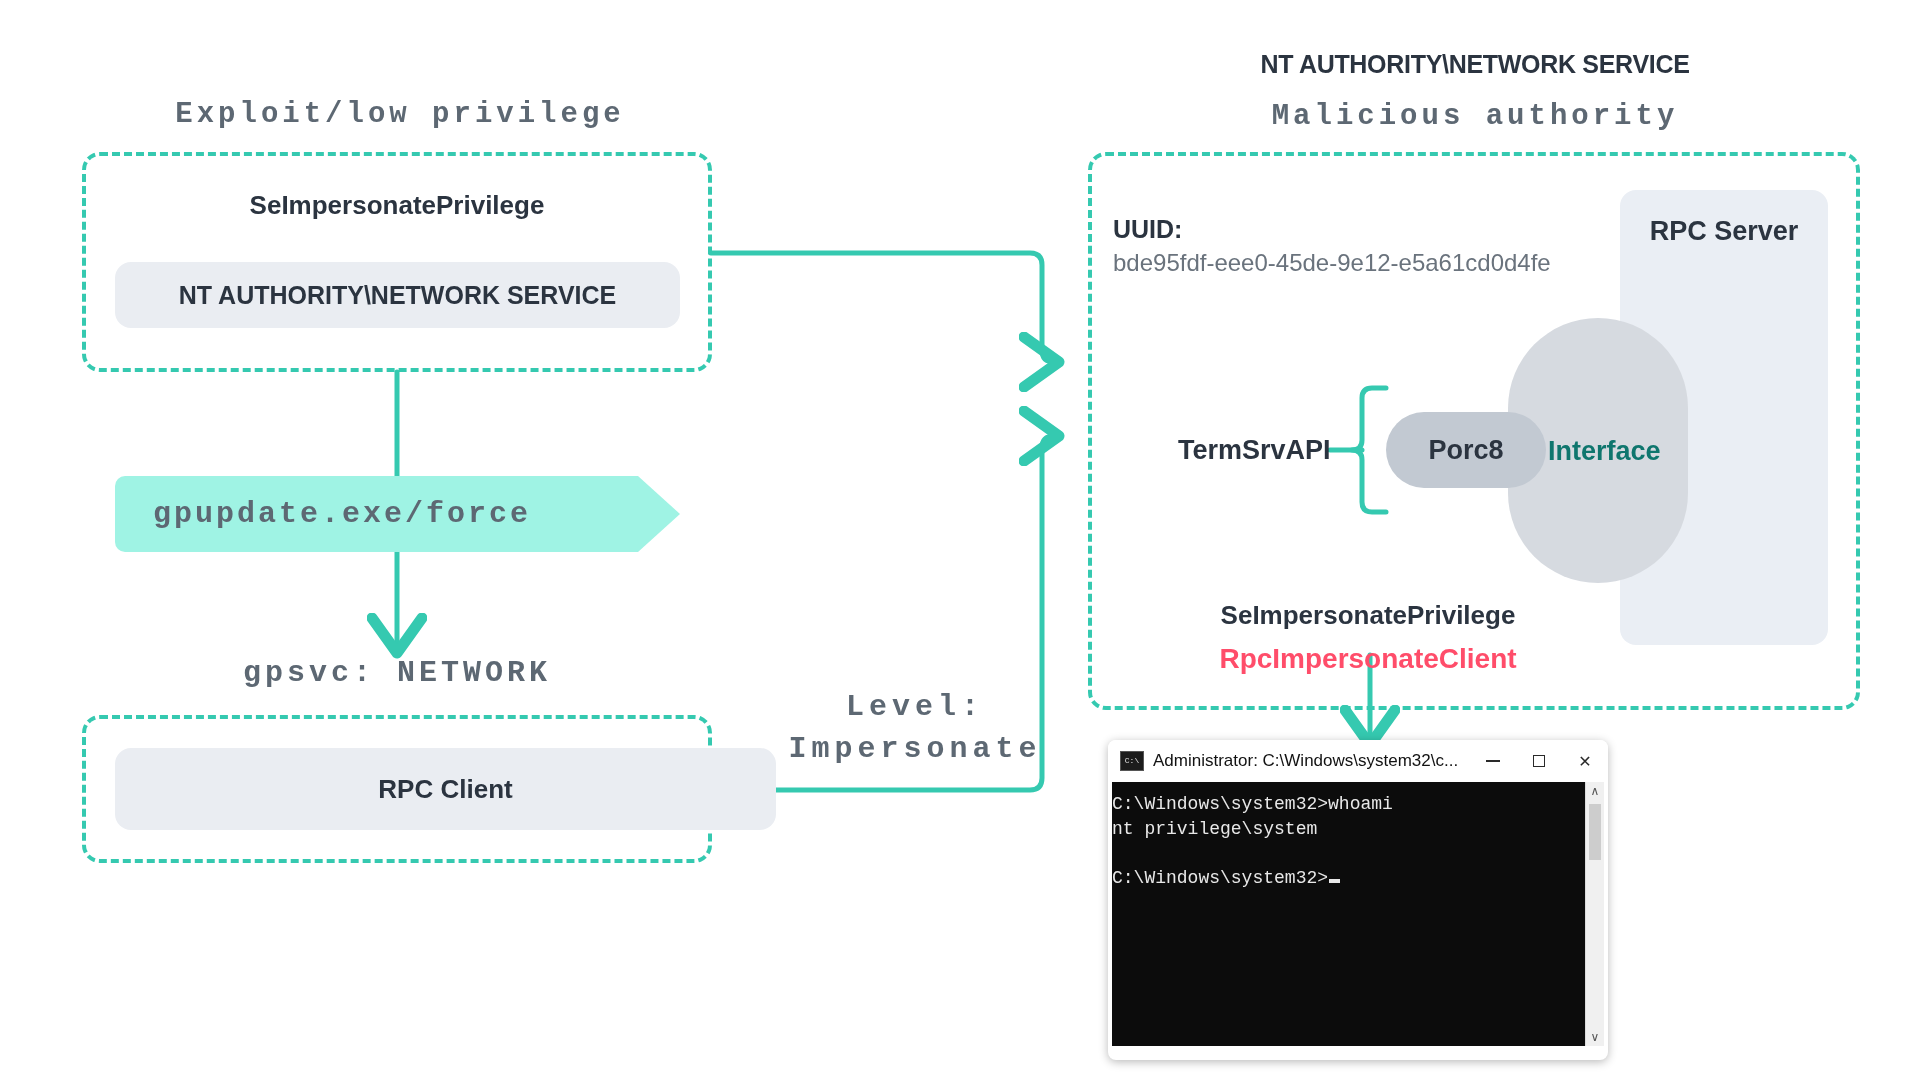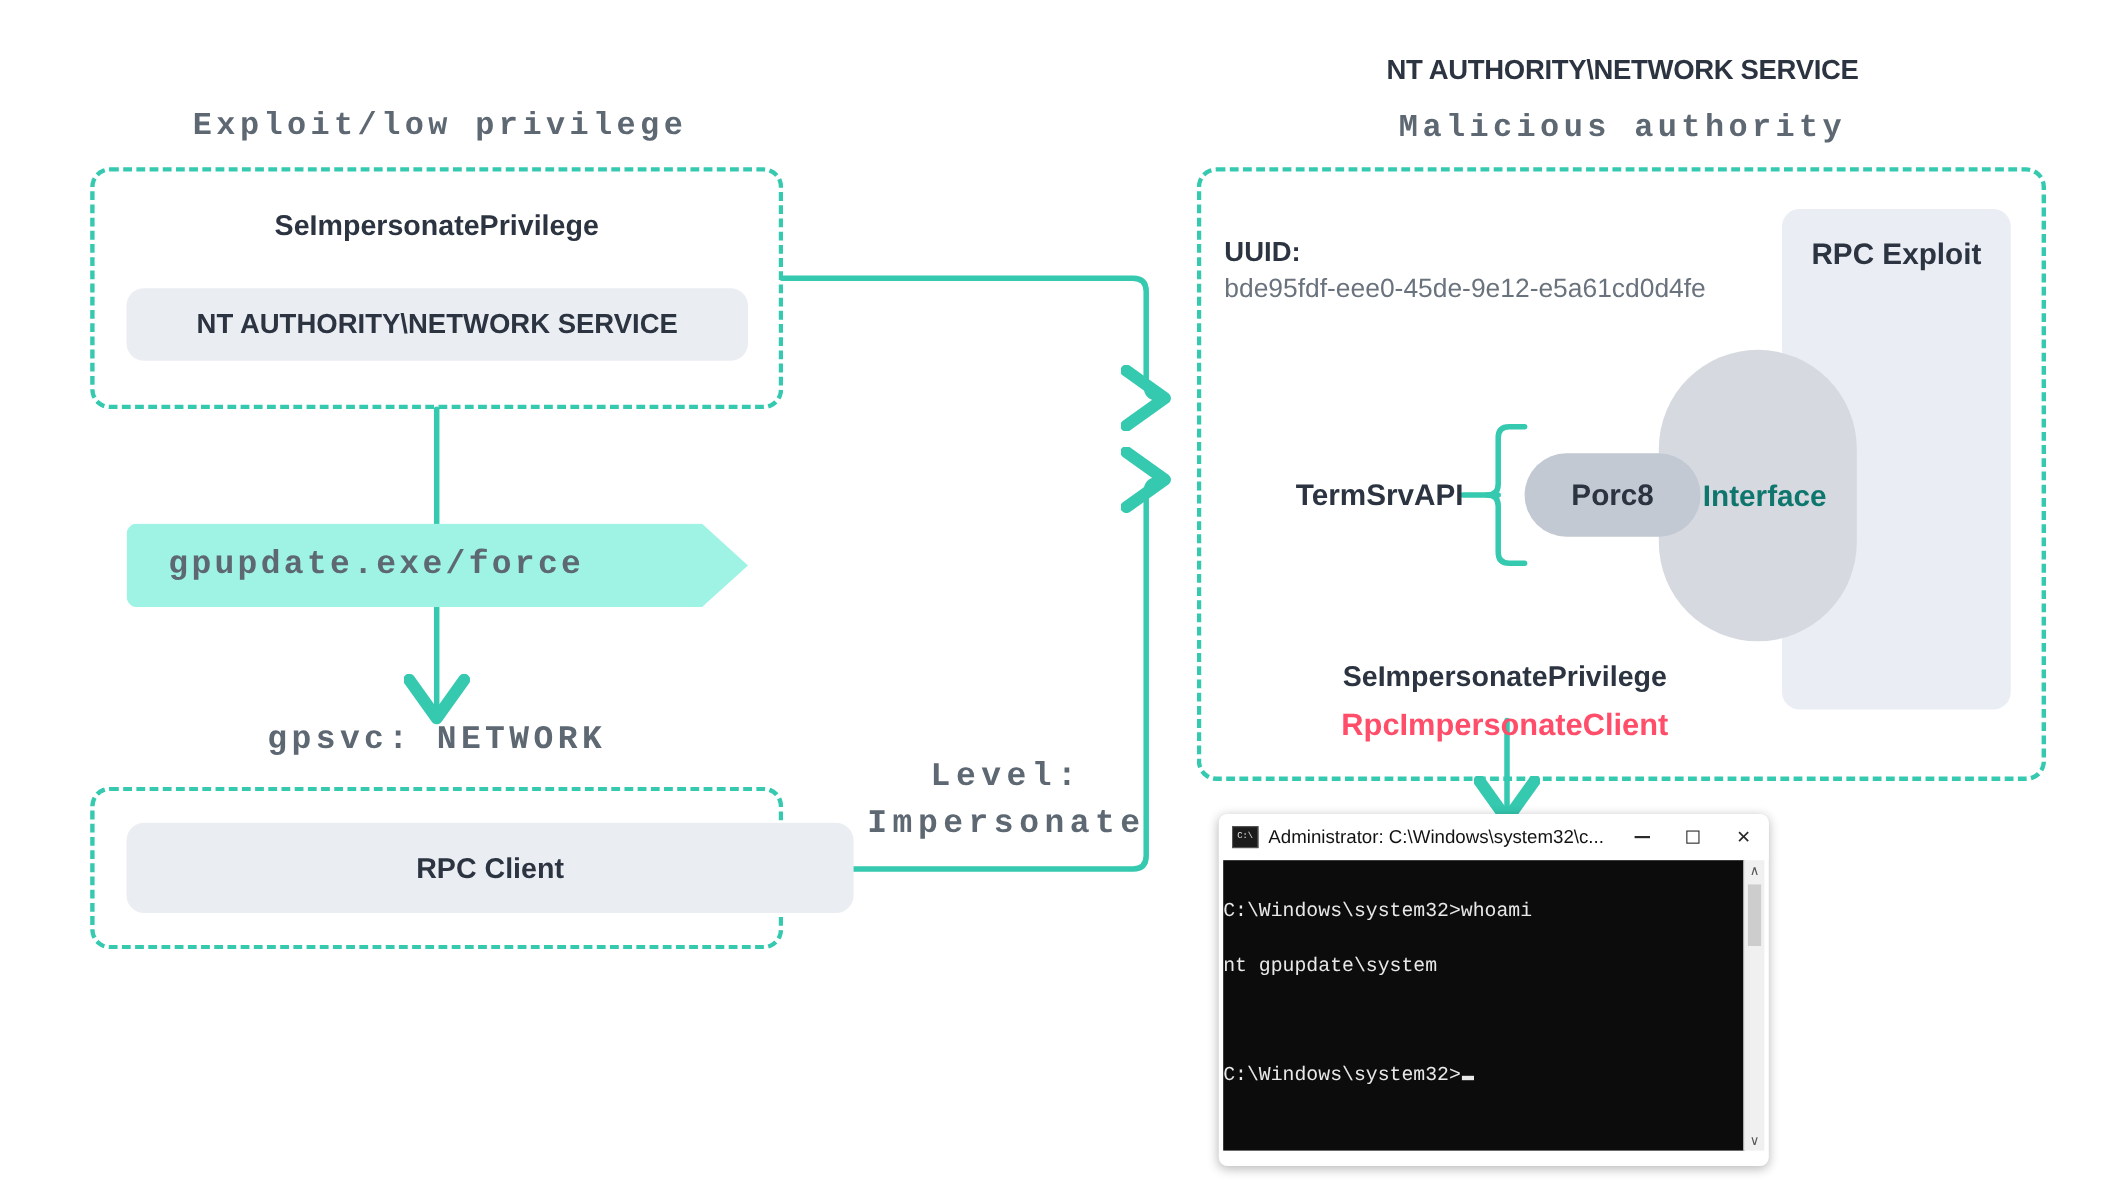--- a/index.html
+++ b/index.html
@@ -163,21 +163,21 @@
   .win-btn .dash{width:14px;height:1.5px;background:#2a2a2a;}
   .term-body{
     background:#0c0c0c;
     position:absolute;left:4px;right:22px;top:42px;bottom:14px;
     padding:10px 0 0 0;
     font-family:"Liberation Mono", monospace;
     font-size:18px;line-height:1.38;
     color:#e8e8e8;
     overflow:hidden;
   }
-  .term-line{white-space:pre;padding-left:0px;margin-top:25px;}
+  .term-line{white-space:pre;padding-left:0px;}
   .cursor{display:inline-block;width:11px;height:4px;background:#e8e8e8;vertical-align:baseline;margin-left:1px;}
   .term-scroll{
     position:absolute;right:4px;top:42px;bottom:14px;width:18px;
     background:#f0f0f0;border-left:1px solid #dcdcdc;
     display:flex;flex-direction:column;justify-content:space-between;align-items:center;
   }
   .sb-arrow{font-size:12px;color:#555;line-height:14px;padding:2px 0;}
   .sb-thumb{position:absolute;top:22px;left:3px;width:12px;height:56px;background:#cdcdcd;}
 </style>
 </head>
@@ -226,21 +226,21 @@
   <div class="sans-head" style="left:1090px;top:50px;width:770px;">NT AUTHORITY\NETWORK SERVICE</div>
 
   <div class="mono-head" style="left:1090px;top:100px;width:770px;">Malicious authority</div>
 
   <div class="dashbox" style="left:1088px;top:152px;width:772px;height:558px;"></div>
 
   <div class="uuid-label" style="left:1113px;top:215px;">UUID:</div>
   <div class="uuid-value" style="left:1113px;top:249px;">bde95fdf-eee0-45de-9e12-e5a61cd0d4fe</div>
 
   <div class="rpc-panel" style="left:1620px;top:190px;width:208px;width:208px;height:455px;">
-    <div class="rpc-panel-title">RPC Exploit</div>
+    <div class="rpc-panel-title">RPC Server</div>
   </div>
 
   <div class="iface-blob" style="left:1508px;top:318px;width:180px;height:265px;"></div>
   <div class="iface-label" style="left:1548px;top:436px;">Interface</div>
 
   <div class="porc-pill" style="left:1386px;top:412px;width:160px;height:76px;">Porc8</div>
 
   <div class="plain-label" style="left:1178px;top:435px;font-size:27px;">TermSrvAPI</div>
 
   <div class="plain-label" style="left:1088px;top:600px;width:560px;text-align:center;font-size:26px;">SeImpersonatePrivilege</div>
@@ -257,21 +257,21 @@
             <span class="dash"></span>
           </span>
         <span class="win-btn">
             <span class="sq"></span>
           </span>
         <span class="win-btn">✕</span>
       </span>
     </div>
     <div class="term-body">
       <div class="term-line">C:\Windows\system32&gt;whoami</div>
-      <div class="term-line">nt gpupdate\system</div>
+      <div class="term-line">nt privilege\system</div>
       <div class="term-line">&nbsp;</div>
       <div class="term-line"><span>C:\Windows\system32&gt;</span><span class="cursor"></span></div>
     </div>
     <div class="term-scroll">
       <span class="sb-arrow">∧</span>
       <span class="sb-thumb"></span>
       <span class="sb-arrow">∨</span>
     </div>
   </div>
 

